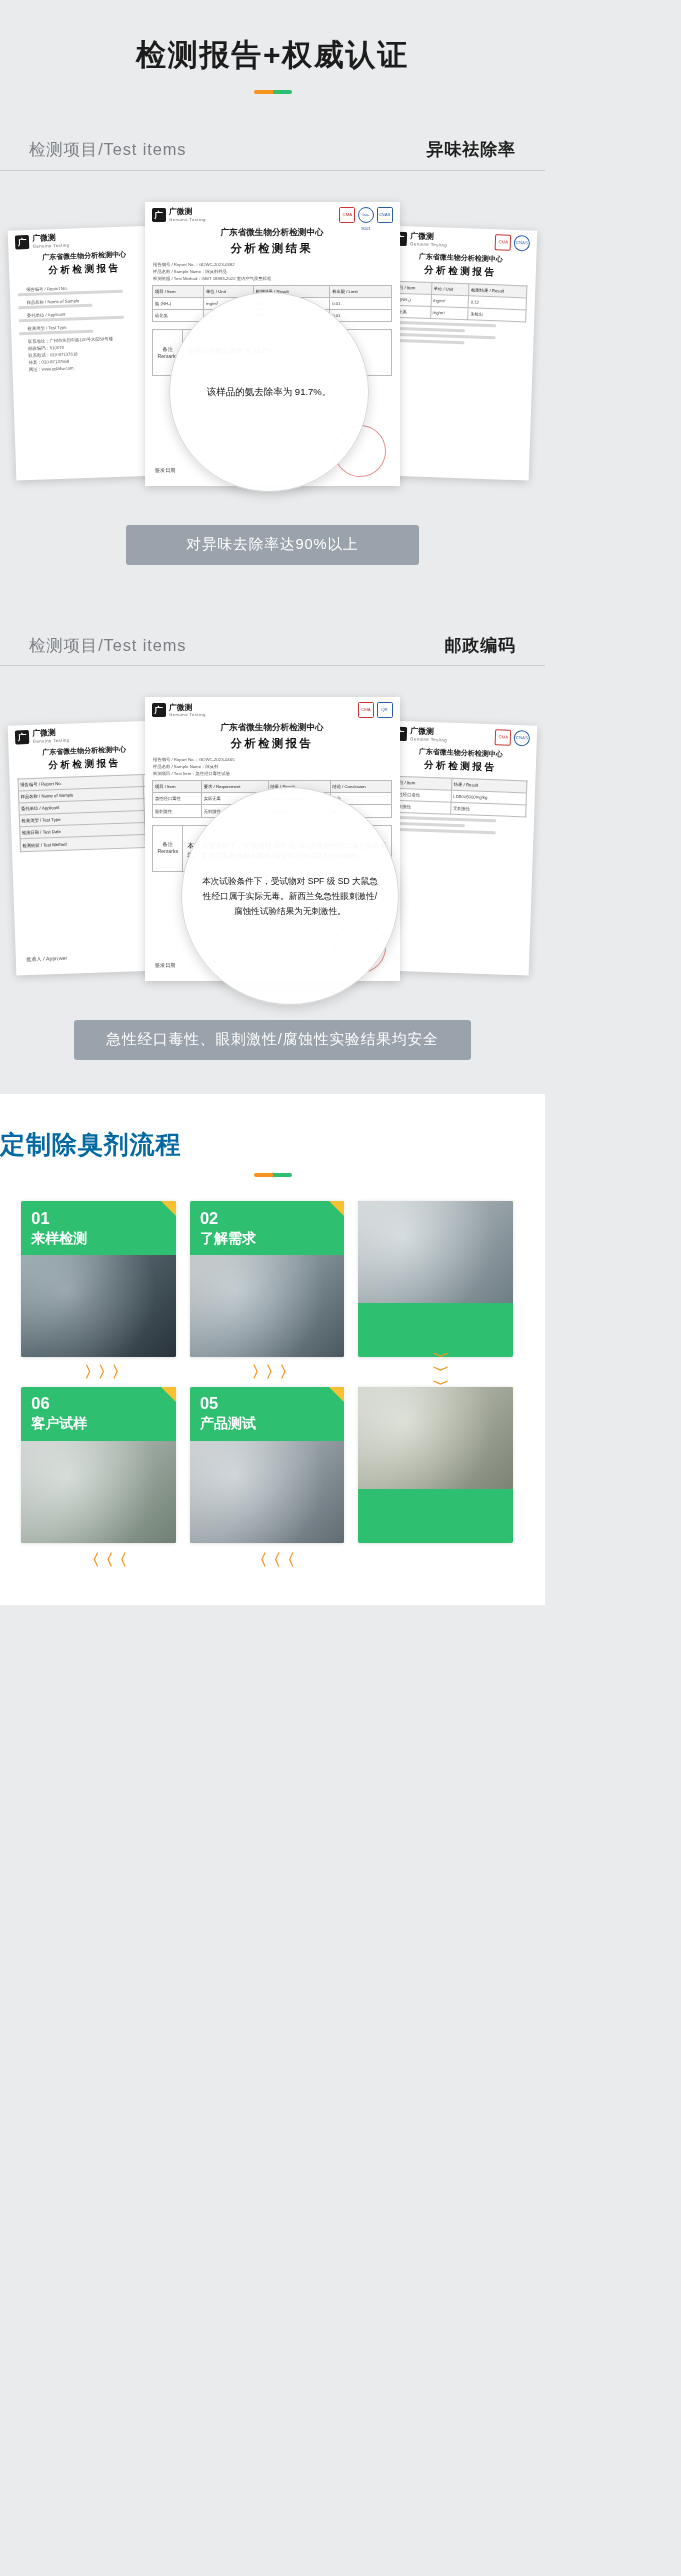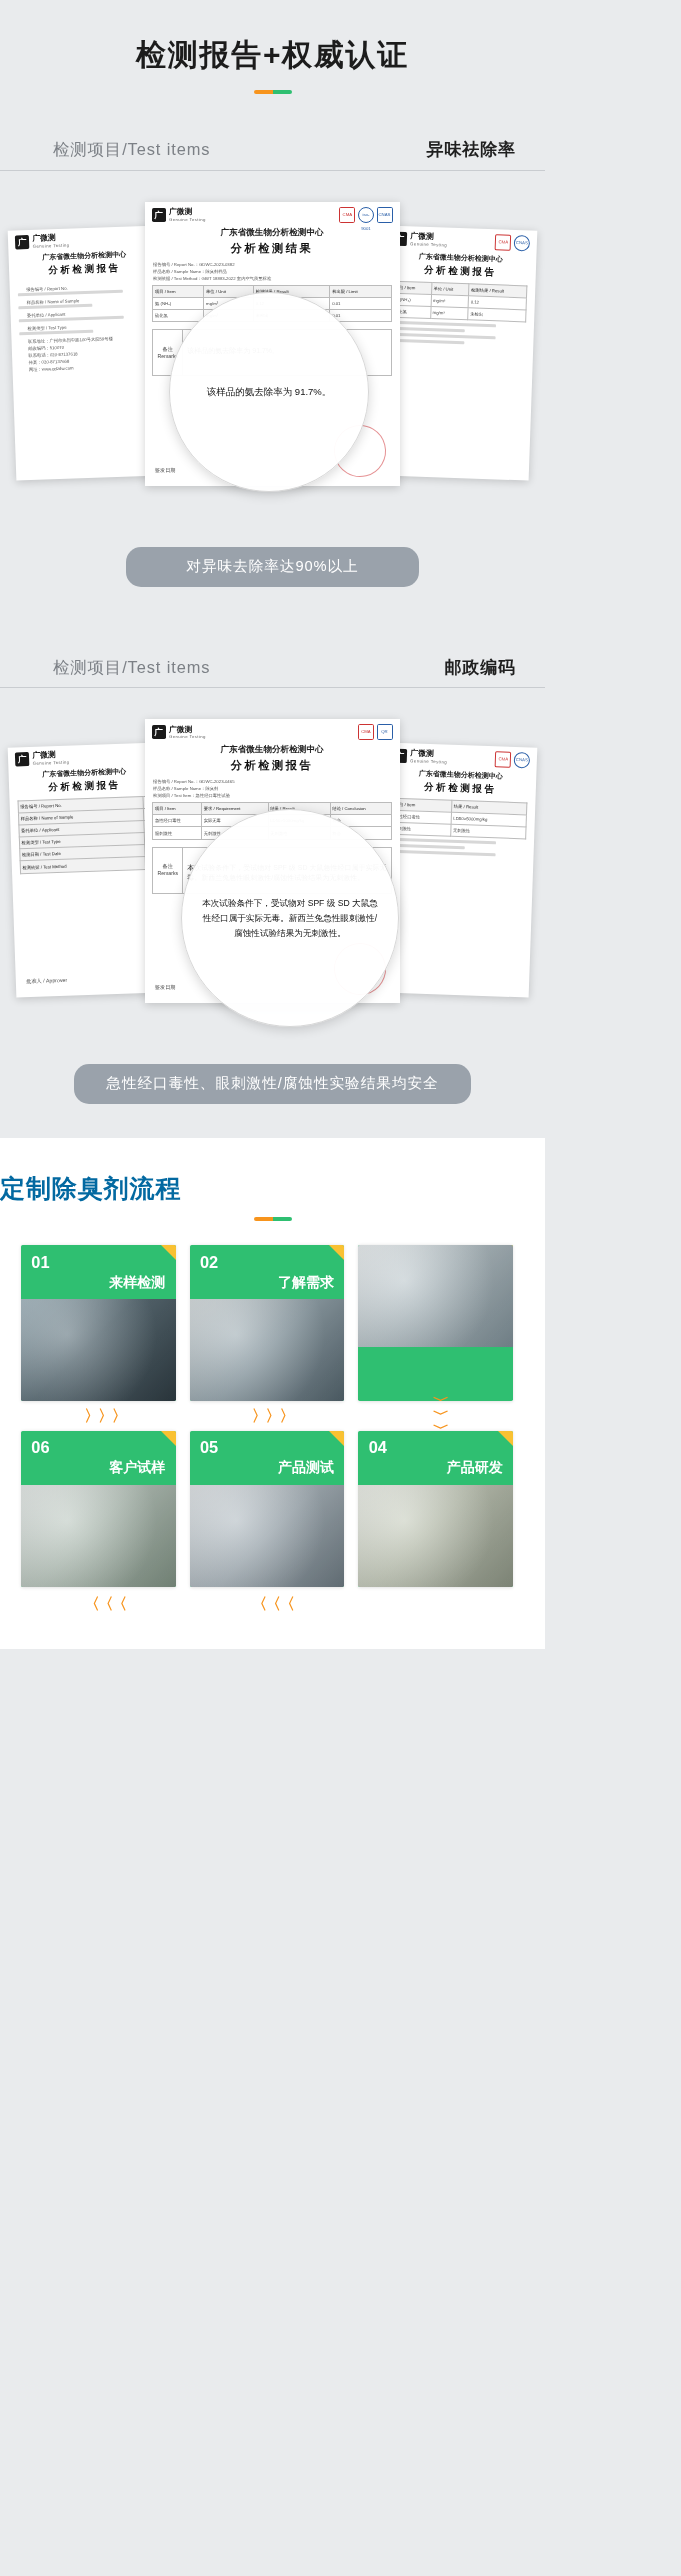--- a/index.html
+++ b/index.html
@@ -46,21 +46,20 @@
     align-items:flex-end;
     justify-content:space-between;
     padding:0 29px 8.6px 29px;
     border-bottom:0.9px solid #c9ccd0;
     margin:0 0 0 0;
   }
   .sec-head .left{
     font-size:16.4px;
     color:#7c8086;
     letter-spacing:0.9px;
-    margin-left:24px;
   }
   .sec-head .right{
     font-size:17px;
     font-weight:bold;
     color:#1f1f1f;
     letter-spacing:0.9px;
   }
   .sec-wrap{padding-top:29px;}
 
   
@@ -169,28 +168,28 @@
   }
   .loupe span{
     font-size:9.5px;color:#111;line-height:15.5px;padding:0 22.4px;
   }
   .loupe.l1{ width:198px;height:198px; left:169px; top:102px; }
   .loupe.l2{ width:216px;height:216px; left:181px; top:102px; }
   .loupe.l2 span{font-size:8.6px;line-height:14.7px;padding:0 19px;}
 
   
   .caption{
-    margin:38px auto 0 auto;
+    margin:16px auto 0 auto;
     width:276px;
     background:#9aa2ab;
     color:#fff;
     font-size:14.7px;
     text-align:center;
     padding:10.3px 8.6px;
-    border-radius:15px;
+    border-radius:3px;
     letter-spacing:0.9px;
   }
   .caption.wide{width:379px;font-size:14.7px;}
 
   
   .proc{
     background:#fff;
     margin-top:34px;
     padding:29px 0 38px 0;
   }
@@ -215,21 +214,21 @@
     box-shadow:0 0.9px 3.4px rgba(0,0,0,.12);
   }
   .card .lbl{
     padding:8.6px 10.3px 7.8px 10.3px;
     color:#fff;
   }
   .card .num{
     font-size:16.4px;font-weight:bold;line-height:17px;
   }
   .card .name{
-    font-size:14px;font-weight:bold;line-height:19px;margin-top:1.7px;text-align:right;
+    font-size:14px;font-weight:bold;line-height:19px;margin-top:1.7px;
   }
   .card .corner{
     position:absolute;right:0;top:0;
     width:0;height:0;border-top:15.5px solid #f9c132;border-left:15.5px solid transparent;
   }
   .photo{
     height:102px;
     background:#cfd4d8;
     position:relative;
     overflow:hidden;
@@ -604,24 +603,20 @@
           <div class="corner"></div>
           <div class="lbl">
             <div class="num">05</div>
             <div class="name">产品测试</div>
           </div>
           <div class="photo ph5"></div>
         </div>
 
         <div class="card">
           <div class="corner"></div>
-          <div class="lbl">
-            <div class="num">04</div>
-            <div class="name">产品研发</div>
-          </div>
           <div class="photo ph6"></div>
         </div>
       </div>
 
       <div class="arrows-row" style="padding-top:8.6px;">
         <div class="arrow">〈〈〈</div>
         <div class="arrow">〈〈〈</div>
         <div class="arrow"></div>
       </div>
     </div>

